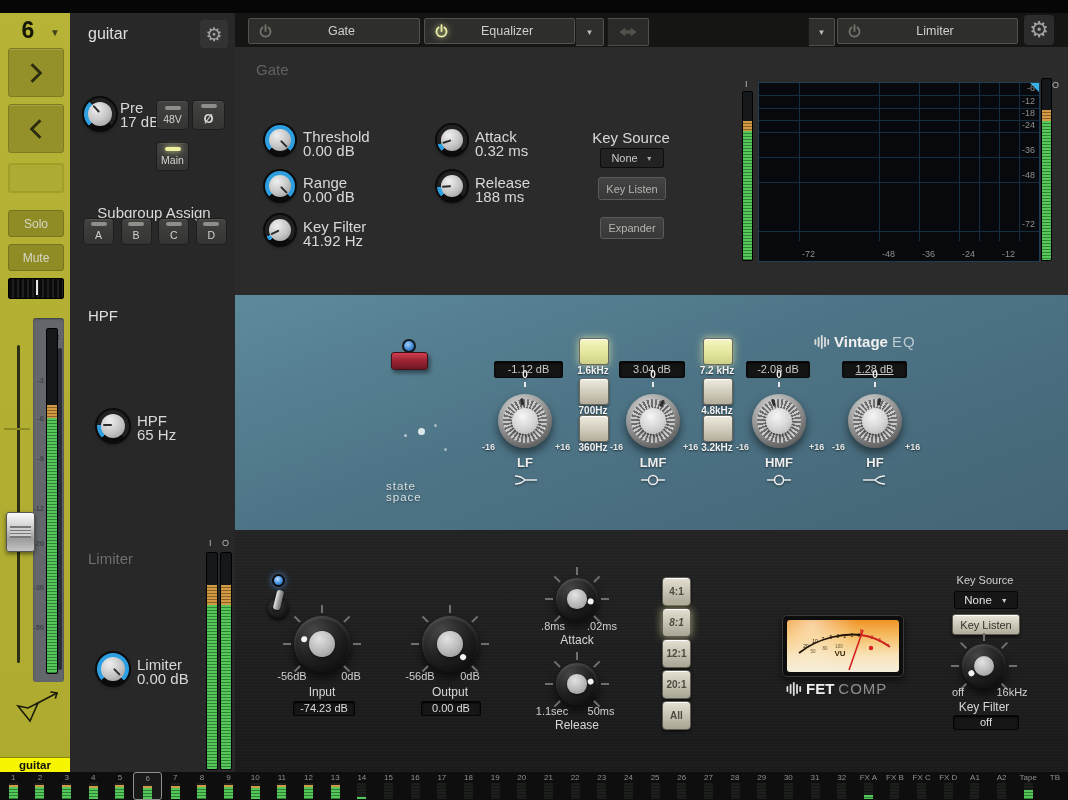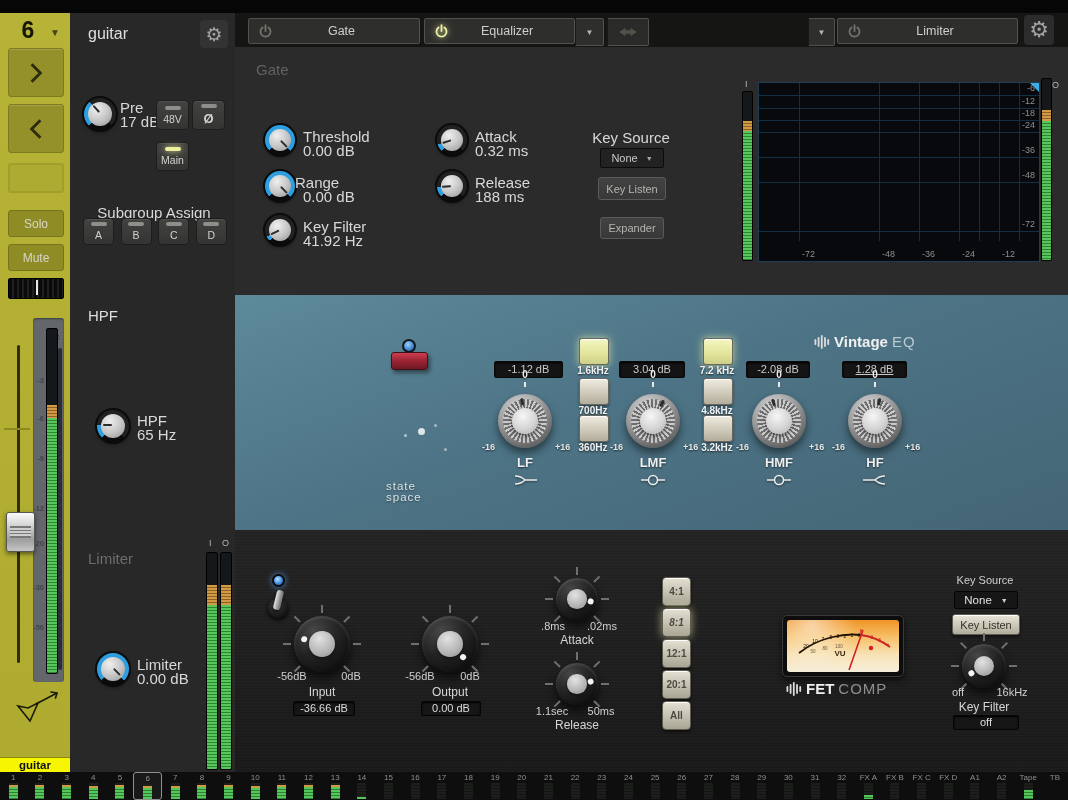--- a/index.html
+++ b/index.html
@@ -301,21 +301,21 @@
         </i>
       </div>
     <div class="klabel" style="left:68px;top:83px;">Threshold</div>
     <div class="klabel" style="left:68px;top:97px;">0.00 dB</div>
     <div class="kf" style="left: 30px; top: 124px; --arc: 100; --ang: 135deg;">
         <i class="kfr"></i>
         <i class="kfc">
           <i class="kfp"></i>
         </i>
       </div>
-    <div class="klabel" style="left:60px;top:129px;">Range</div>
+    <div class="klabel" style="left:68px;top:129px;">Range</div>
     <div class="klabel" style="left:68px;top:143px;">0.00 dB</div>
     <div class="kf" style="left: 30px; top: 168px; --arc: 7; --ang: -116deg;">
         <i class="kfr"></i>
         <i class="kfc">
           <i class="kfp"></i>
         </i>
       </div>
     <div class="klabel" style="left:68px;top:173px;">Key Filter</div>
     <div class="klabel" style="left:68px;top:187px;">41.92 Hz</div>
     <div class="kf" style="left: 202px; top: 78px; --arc: 10; --ang: -108deg;">
@@ -498,21 +498,21 @@
         <i class="kt-tick" style="transform: rotate(-90deg) translateY(-35px);"></i>
         <i class="kt-tick" style="transform: rotate(-45deg) translateY(-35px);"></i>
         <i class="kt-tick" style="transform: rotate(0deg) translateY(-35px);"></i>
         <i class="kt-tick" style="transform: rotate(45deg) translateY(-35px);"></i>
         <i class="kt-tick" style="transform: rotate(90deg) translateY(-35px);"></i>
         <i class="kt-tick" style="transform: rotate(135deg) translateY(-35px);"></i>
       </div>
     <div class="clbl" style="left:40px;top:140px;width:34px;">-56dB</div>
     <div class="clbl" style="left:99px;top:140px;width:34px;">0dB</div>
     <div class="cname" style="left:60px;top:155px;width:54px;">Input</div>
-    <div class="cdisp" style="left:58px;top:171px;width:60px;">-36.66 dB</div>
+    <div class="cdisp" style="left:58px;top:171px;width:60px;">-74.23 dB</div>
     <div class="kt" style="left:187px;top:86px;width:56px;height:56px;">
         <i class="ktc"></i>
         <i class="kt-dot" style="transform: rotate(135deg) translateY(-18.48px);"></i>
         <i class="kt-tick" style="transform: rotate(-135deg) translateY(-35px);"></i>
         <i class="kt-tick" style="transform: rotate(-90deg) translateY(-35px);"></i>
         <i class="kt-tick" style="transform: rotate(-45deg) translateY(-35px);"></i>
         <i class="kt-tick" style="transform: rotate(0deg) translateY(-35px);"></i>
         <i class="kt-tick" style="transform: rotate(45deg) translateY(-35px);"></i>
         <i class="kt-tick" style="transform: rotate(90deg) translateY(-35px);"></i>
         <i class="kt-tick" style="transform: rotate(135deg) translateY(-35px);"></i>

